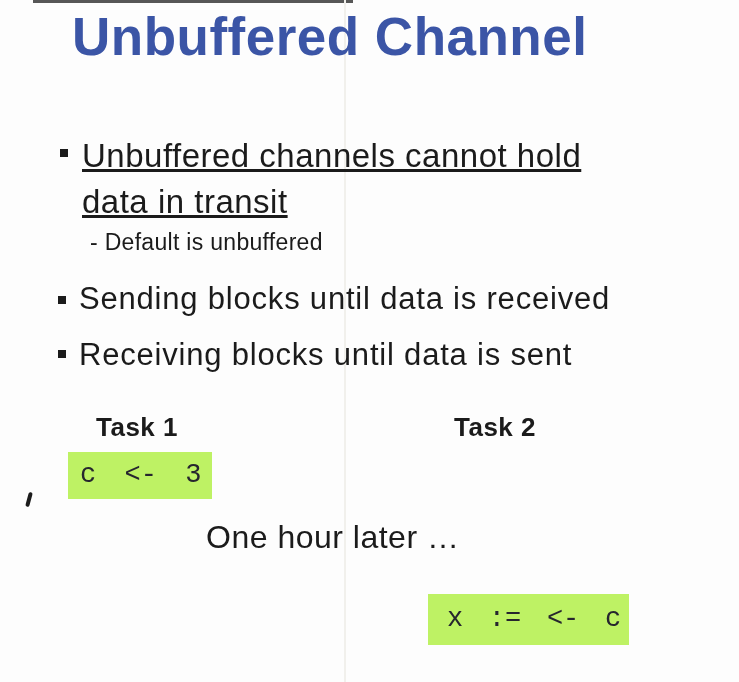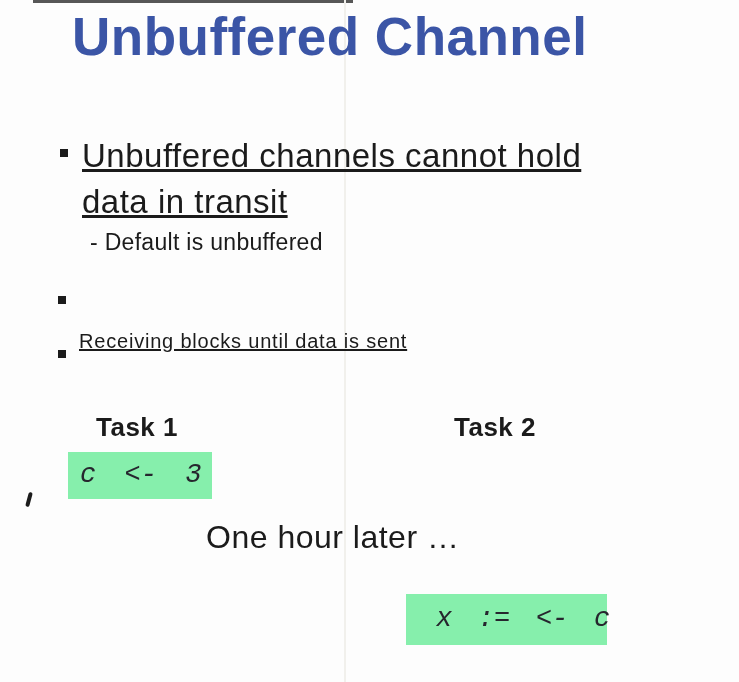--- a/index.html
+++ b/index.html
@@ -56,50 +56,48 @@
   .subbullet {
     position: absolute; left: 90px; top: 229px;
     font-size: 23px; letter-spacing: 0.3px;
   }
   .b2text {
     position: absolute; left: 79px; top: 281px;
     font-size: 31px; letter-spacing: 0.8px;
     white-space: nowrap;
   }
   .b3text {
-    position: absolute; left: 79px; top: 330px;
-    font-size: 20px; letter-spacing: 0.8px;
+    position: absolute; left: 79px; top: 337px;
+    font-size: 31px; letter-spacing: 0.8px;
     white-space: nowrap;
-    text-decoration: underline;
   }
   .task-label {
     position: absolute; top: 412px;
     font-size: 26px; font-weight: bold; letter-spacing: 0.5px;
     white-space: nowrap;
   }
   .task1 { left: 96px; }
   .task2 { left: 454px; }
   .code {
     position: absolute;
-    background: #86efac;
+    background: #bef264;
     font-family: "Liberation Mono", monospace;
     color: #26262e;
     box-sizing: border-box;
     white-space: pre;
-    font-style: italic;
   }
   .code1 {
     left: 68px; top: 452px; width: 144px; height: 47px;
     font-size: 27px; line-height: 47px;
     padding-left: 12px; word-spacing: 0.45em;
   }
   .code2 {
-    left: 406px; top: 594px; width: 201px; height: 51px;
+    left: 428px; top: 594px; width: 201px; height: 51px;
     font-size: 27px; line-height: 51px;
-    padding-left: 30px; word-spacing: 0.35em;
+    padding-left: 19px; word-spacing: 0.35em;
   }
   .interlude {
     position: absolute; left: 206px; top: 519px;
     font-size: 32px; letter-spacing: 0.5px;
     white-space: nowrap;
     text-align: center;
   }
 </style>
 </head>
 <body>
@@ -111,20 +109,21 @@
   <div class="artifact-mark"></div>
 
   <h1 class="title">Unbuffered Channel</h1>
 
   <span class="sq sq1"></span>
   <div class="b1text">Unbuffered channels cannot hold data in transit</div>
 
   <div class="subbullet">- Default is unbuffered</div>
 
   <span class="sq sq2"></span>
+  <div class="b2text">Sending blocks until data is received</div>
 
   <span class="sq sq3"></span>
   <div class="b3text">Receiving blocks until data is sent</div>
 
   <div class="task-label task1">Task 1</div>
   <div class="task-label task2">Task 2</div>
 
   <div class="code code1">c &lt;- 3</div>
 
   <div class="interlude">One hour later …</div>

